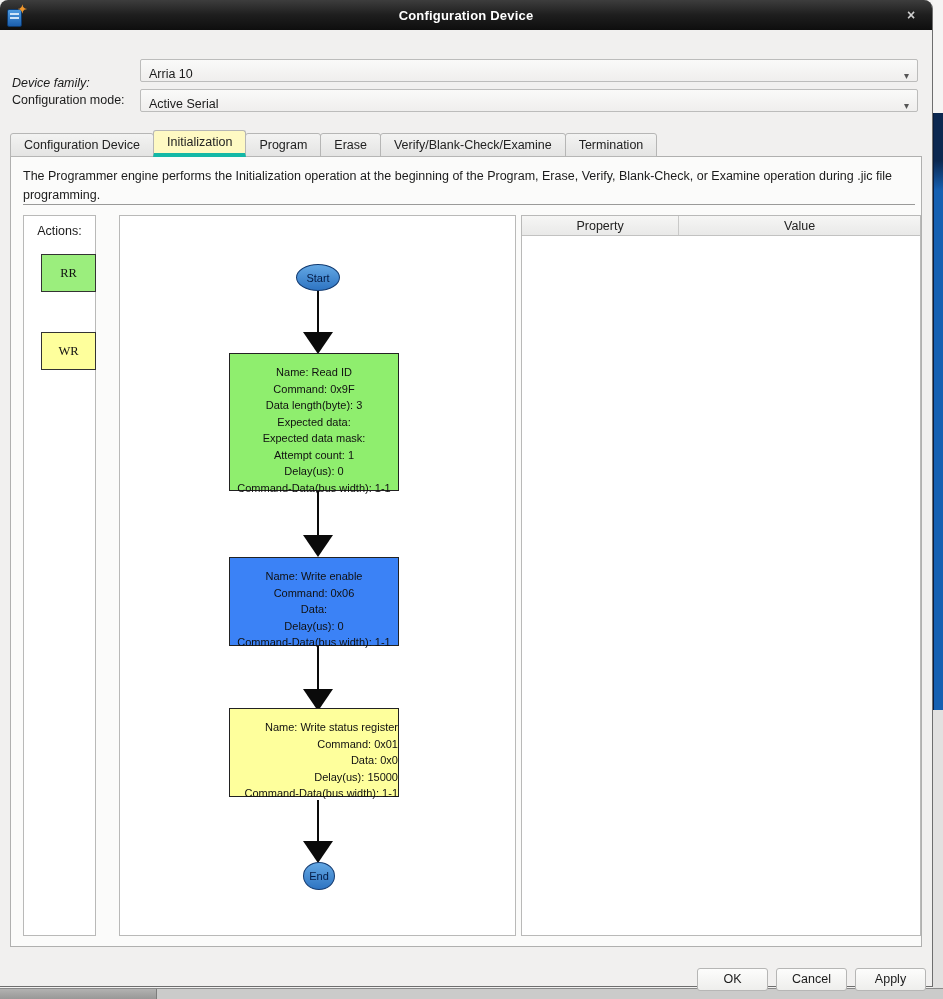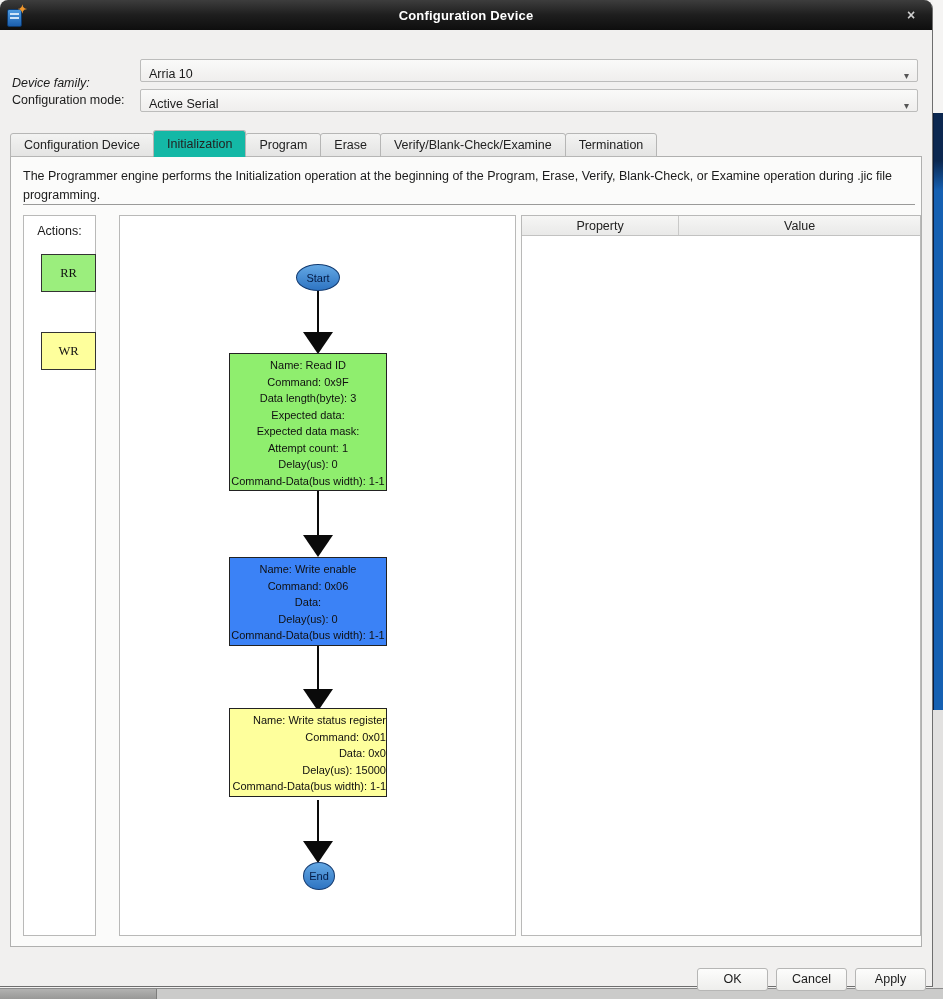--- a/index.html
+++ b/index.html
@@ -86,21 +86,21 @@
     display:flex; align-items:flex-end; z-index:3;
   }
   .tab {
     height:24px; padding:0 13px; display:flex; align-items:center;
     font-size:12.5px; color:#222;
     background:linear-gradient(180deg,#f3f3f2,#e4e4e3);
     border:1px solid #b6b6b5; border-radius:3px 3px 0 0;
     margin-right:-1px; white-space:nowrap;
   }
   .tab.active {
-    height:27px; background:#14b8a6; border-bottom:1px solid #14b8a6;
+    height:27px; background:#fef9c3; border-bottom:4px solid #14b8a6;
     z-index:4; position:relative;
   }
 
   
   .panel {
     position:absolute; left:10px; top:156px; width:912px; height:791px;
     background:#fbfbfa; border:1px solid #b0b0af; z-index:2;
   }
   .description {
     padding:10px 14px 0 12px; font-size:12.5px; color:#1b1b1b; line-height:19px;
@@ -144,23 +144,23 @@
   .fc-head {
     position:absolute; left:183px; width:0; height:0;
     border-left:15px solid transparent; border-right:15px solid transparent;
     border-top:22px solid #0a0a0a;
   }
   .head-1 { top:116px; }
   .head-2 { top:319px; }
   .head-3 { top:473px; }
   .head-4 { top:625px; }
   .fc-node {
-    position:absolute; left:109px; width:158px;
+    position:absolute; left:109px; width:170px;
     border:1.5px solid #222; text-align:center;
-    font-size:11px; color:#101010; line-height:16.5px; padding-top:3px;
+    font-size:11px; color:#101010; line-height:16.5px; padding-top:10px;
   }
   .node-green  { top:137px; height:138px; background:#8fee6e; }
   .node-yel-1  { top:341px; height:89px;  background:#3b82f6; }
   .node-yel-2  { top:492px; height:89px;  background:#feff9c;text-align:right; }
 
   
   .pt-header {
     display:flex; height:20px;
     background:linear-gradient(180deg,#f6f6f5,#e9e9e8);
     border-bottom:1px solid #c2c2c1;

